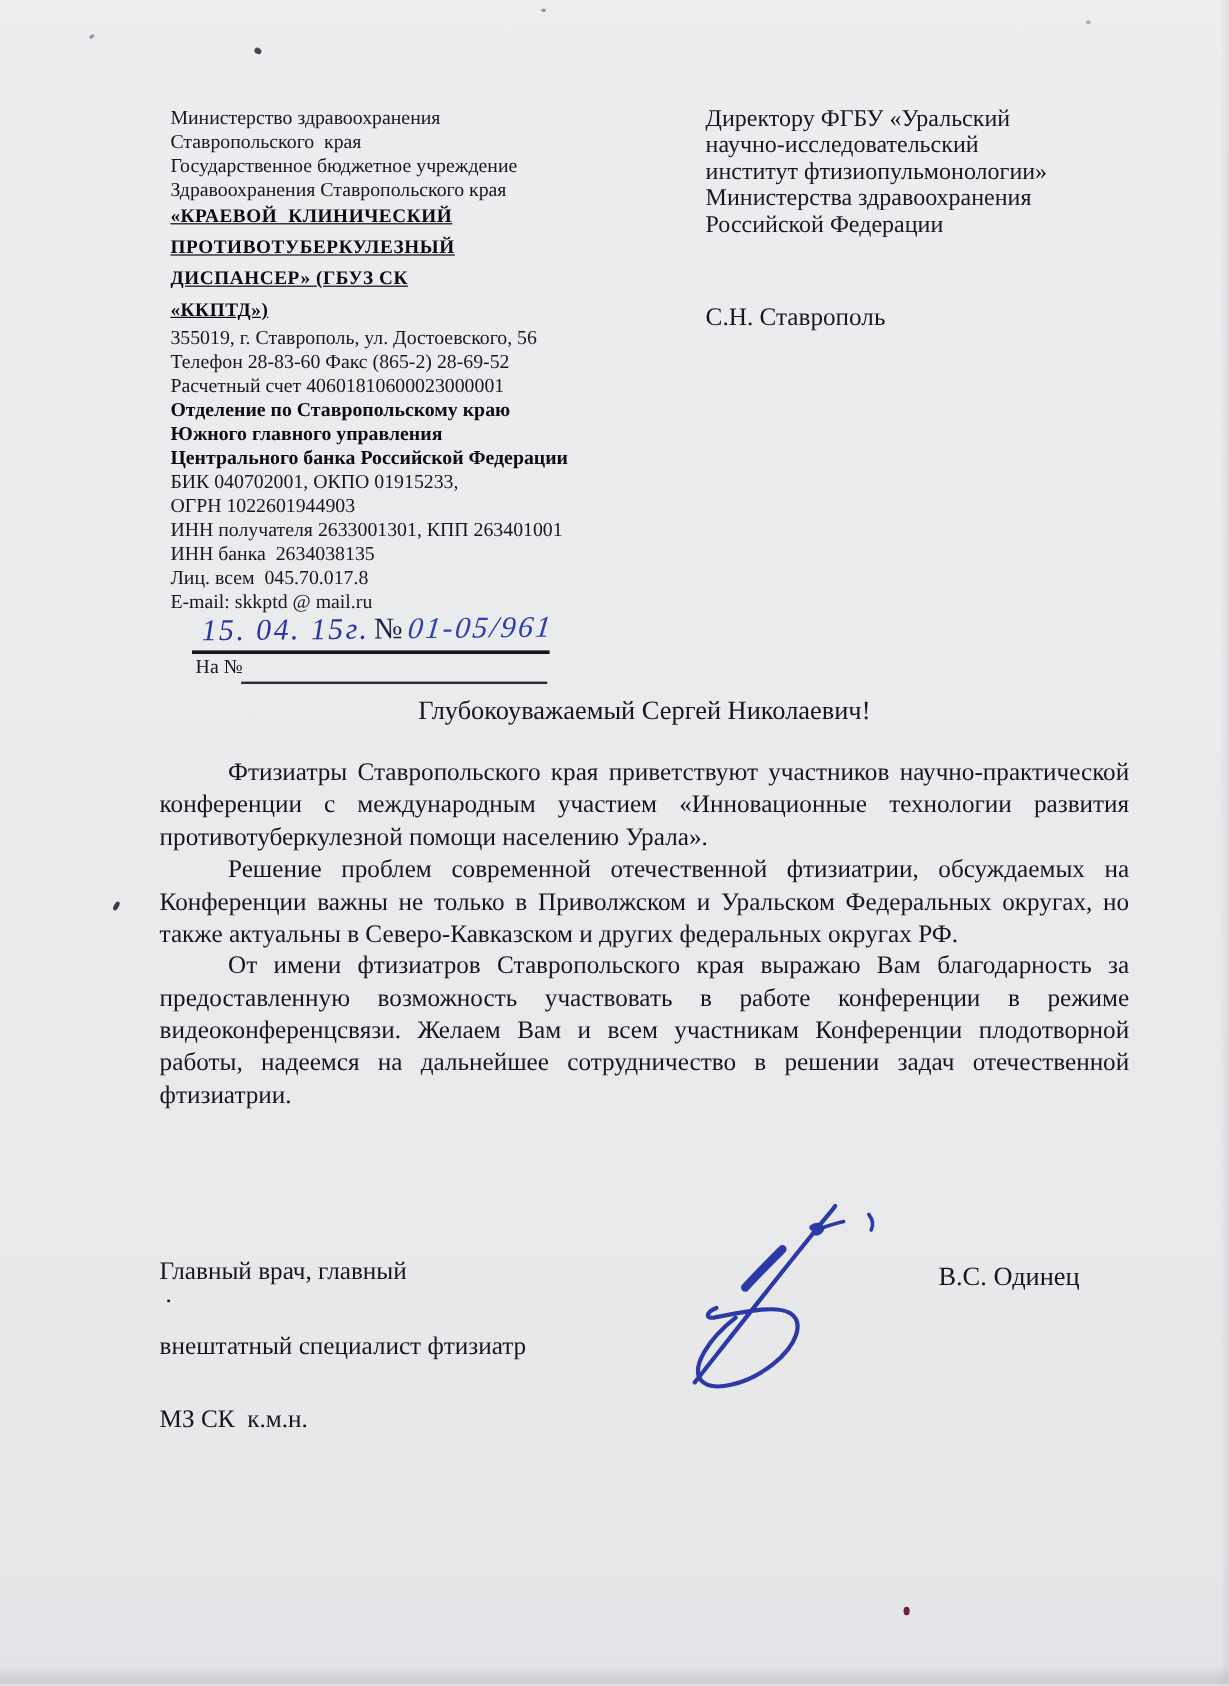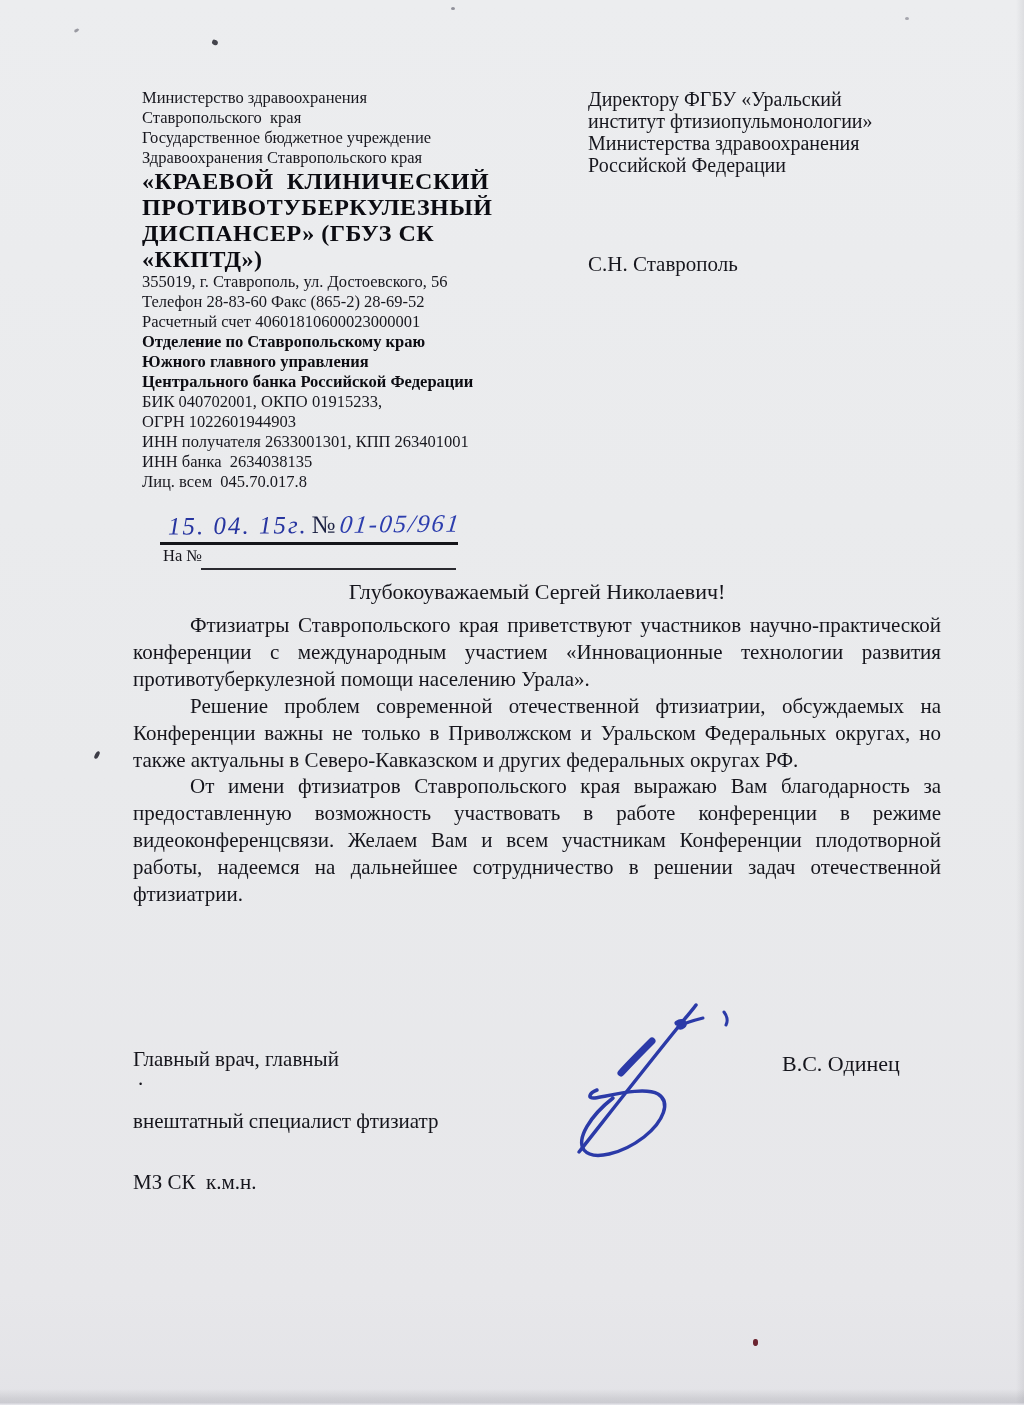--- a/index.html
+++ b/index.html
@@ -14,41 +14,41 @@
   }
   
   .edge-bottom{position:absolute;left:0;right:0;bottom:0;height:16px;
     background:linear-gradient(180deg,rgba(0,0,0,0) 0%,rgba(90,90,100,0.14) 60%,rgba(160,160,170,0.35) 85%,rgba(235,235,240,0.9) 100%);}
   .edge-right{position:absolute;top:0;bottom:0;right:0;width:8px;
     background:linear-gradient(90deg,rgba(0,0,0,0) 0%,rgba(90,90,100,0.10) 100%);}
 
   
   .org-block{position:absolute;left:142px;top:88px;width:408px;text-align:left;}
   .org-line{font-size:16.5px;line-height:20px;white-space:pre-wrap;color:#17171e;}
-  .org-line--big{font-size:24px;line-height:26px;font-weight:bold;letter-spacing:0.5px;color:#0c0c12;}
+  .org-line--big{font-size:16px;line-height:26px;font-weight:bold;letter-spacing:0.5px;color:#0c0c12;text-decoration:underline;}
   .org-line--bold{font-weight:bold;color:#0c0c12;}
 
   
   .recipient-block{position:absolute;left:588px;top:88px;width:352px;}
   .recipient-line{font-size:20px;line-height:22px;color:#17171e;}
   .addressee{position:absolute;left:588px;top:252px;font-size:21px;color:#17171e;}
 
   
   .ref-handwriting{position:absolute;left:168px;top:511px;width:300px;
     font-size:25px;font-style:italic;letter-spacing:2px;color:#2735a0;transform:rotate(-0.6deg);}
   .ref-handwriting .hw-no{color:#1c2142;font-style:normal;letter-spacing:0;padding:0 4px;}
   .ref-handwriting .hw-num{display:inline-block;transform:skewX(-7deg);color:#2d3eae;}
   .ref-underline-main{position:absolute;left:160px;top:542px;width:298px;height:2.5px;background:#15151a;}
   .reply-label{position:absolute;left:163px;top:546px;font-size:16.5px;color:#17171e;text-align:center;}
   .ref-underline-reply{position:absolute;left:201px;top:568px;width:255px;height:1.5px;background:#2a2a30;}
 
   
   .salutation{position:absolute;left:133px;top:579px;width:808px;text-align:center;
     font-size:22px;color:#15151c;}
-  .body-text{position:absolute;left:133px;top:612px;width:808px;}
+  .body-text{position:absolute;left:133px;top:630px;width:808px;}
   .body-text p{margin:0;font-size:21px;line-height:26.9px;text-align:justify;text-indent:57px;color:#15151c;}
 
   
   .sig-titles{position:absolute;left:133px;top:1010px;}
   .sig-title-line{font-size:21px;line-height:23.5px;white-space:pre-wrap;color:#15151c;margin-top:38px;}
   .stray-period{position:absolute;left:138px;top:1066px;font-size:21px;color:#15151c;}
   .sig-name{position:absolute;left:782px;top:1051px;font-size:22px;color:#15151c;}
   .signature-svg{position:absolute;left:545px;top:992px;width:200px;height:180px;}
   .signature-svg path{fill:none;stroke:#2b3aa8;stroke-linecap:round;stroke-linejoin:round;}
 
@@ -79,24 +79,26 @@
     <div class="org-line">Телефон 28-83-60 Факс (865-2) 28-69-52</div>
     <div class="org-line">Расчетный счет 40601810600023000001</div>
     <div class="org-line org-line--bold">Отделение по Ставропольскому краю</div>
     <div class="org-line org-line--bold">Южного главного управления</div>
     <div class="org-line org-line--bold">Центрального банка Российской Федерации</div>
     <div class="org-line">БИК 040702001, ОКПО 01915233,</div>
     <div class="org-line">ОГРН 1022601944903</div>
     <div class="org-line">ИНН получателя 2633001301, КПП 263401001</div>
     <div class="org-line">ИНН банка  2634038135</div>
     <div class="org-line">Лиц. всем  045.70.017.8</div>
+    <div class="org-line">E-mail: skkptd @ mail.ru</div>
   </div>
 
   <div class="recipient-block">
     <div class="recipient-line">Директору ФГБУ «Уральский</div>
+    <div class="recipient-line">научно-исследовательский</div>
     <div class="recipient-line">институт фтизиопульмонологии»</div>
     <div class="recipient-line">Министерства здравоохранения</div>
     <div class="recipient-line">Российской Федерации</div>
   </div>
   <div class="addressee">С.Н. Ставрополь</div>
 
   <div class="ref-handwriting"><span>15. 04. 15г.</span><span class="hw-no">№</span><span class="hw-num">01-05/961</span></div>
   <div class="ref-underline-main"></div>
   <div class="reply-label">На №</div>
   <div class="ref-underline-reply"></div>

